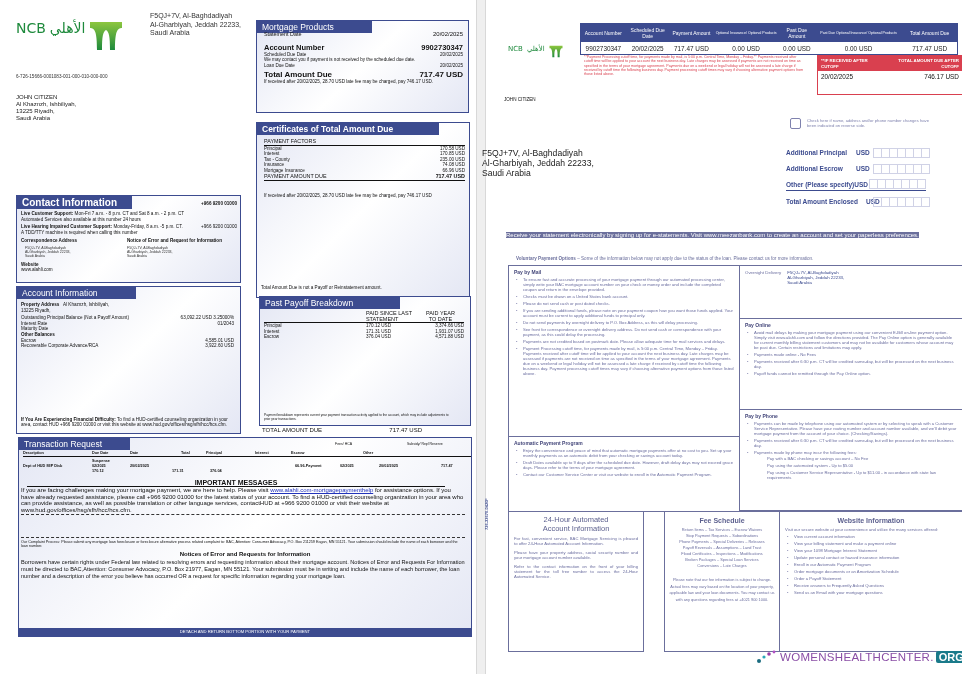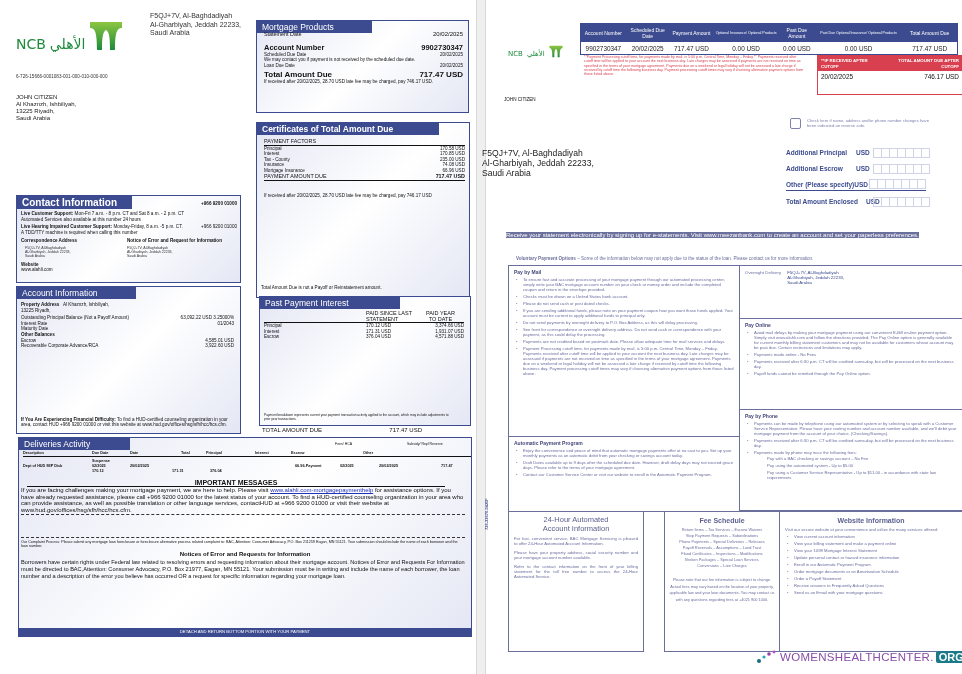--- a/index.html
+++ b/index.html
@@ -13,21 +13,21 @@
 
   .panel { position: absolute; border: 1px solid #3c4b8f; background: linear-gradient(135deg, #e4e7f4 0%, #ffffff 50%, #e4e7f4 100%); }
   .panel-title { position: absolute; left: 0; top: 0; background: #3c4b8f; color: #fff; font-weight: bold; padding: 1px 5px; }
   .t-xs { font-size: 4.6px; line-height: 5.6px; }
   .t-s { font-size: 5.4px; line-height: 6.5px; }
   .t-m { font-size: 7px; line-height: 8.5px; }
   .row { display: flex; justify-content: space-between; }
   .bold { font-weight: bold; }
 
   
-  .logo { display: flex; align-items: flex-end; gap: 4px; }
+  .logo { display: flex; align-items: flex-start; gap: 4px; }
   .logo-text { color: #1e8a3c; font-family: "DejaVu Sans", sans-serif; }
 
   .hdr-cell { color: #fff; text-align: center; font-size: 5px; line-height: 6px; padding: 1px 0; }
   .coupon-val { text-align: center; font-size: 7.5px; }
 
   .opt-box { position: absolute; border: 1px solid #6b6f9c; background: #fff; }
   .opt-text { color: #6a6d9f; }
   .opt-head { color: #44477a; font-weight: bold; font-size: 5px; }
   ul.opt { list-style: none; }
   ul.opt li { position: relative; padding-left: 9px; margin-top: 2px; }
@@ -187,21 +187,21 @@
           <span>Recoverable Corporate Advance/RCA</span>
           <span>3,922.60 USD</span>
         </div>
     </div>
     <div class="abs t-xs" style="left:4px; right:6px; bottom:5px;">
       <span class="bold">If You Are Experiencing Financial Difficulty:</span> <span>To find a HUD-certified counseling organization in your area, contact HUD +966 9200 01000 or visit this website at www.hud.gov/offices/hsg/sfh/hcc/hcs.cfm.</span>
     </div>
   </div>
 
   <div class="panel" style="left:259px; top:296px; width:212px; height:130px;">
-    <div class="panel-title" style="font-size:8.5px; width:140px; font-weight:normal;">Past Payment Interest</div>
+    <div class="panel-title" style="font-size:8.5px; width:140px; font-weight:normal;">Past Payoff Breakdown</div>
     <div class="abs" style="left:4px; top:13px; right:6px;">
       <div style="display:flex; border-bottom:1px solid #111; font-size:5.5px; line-height:6px;">
         <div style="width:104px;"></div>
         <div style="width:52px;">
             <div>PAID SINCE LAST</div>
             <div>STATEMENT</div>
           </div>
         <div style="width:48px; text-align:center;">
             <div>PAID YEAR</div>
             <div>TO DATE</div>
@@ -224,21 +224,21 @@
         </div>
     </div>
     <div class="abs" style="left:4px; right:20px; bottom:4px; font-size:3.2px; line-height:4px;">Payment breakdown represents current year payment transaction activity applied to the account, which may include adjustments to prior year transactions.</div>
   </div>
   <div class="abs row" style="left:262px; top:427px; width:160px; font-size:6px;">
     <span>TOTAL AMOUNT DUE</span>
     <span>717.47 USD</span>
   </div>
 
   <div class="panel" style="left:18px; top:437px; width:454px; height:200px;">
-    <div class="panel-title" style="font-size:8.5px; width:111px; font-weight:normal;">Deliveries Activity</div>
+    <div class="panel-title" style="font-size:8.5px; width:111px; font-weight:normal;">Transaction Request</div>
     <div class="abs" style="left:316px; top:4px; font-size:3.5px;">Fees/ HCA</div>
     <div class="abs" style="left:388px; top:4px; font-size:3.5px;">Subsidy/ Repl Reserve</div>
     <div class="abs" style="left:4px; top:13px; right:0; height:6px; border-bottom:1px solid #111; font-size:3.8px; font-weight:bold;">
       <span class="abs" style="left:0;">Description</span>
       <span class="abs" style="left:69px;">Due Date</span>
       <span class="abs" style="left:107px;">Date</span>
       <span class="abs" style="left:158px;">Total</span>
       <span class="abs" style="left:183px;">Principal</span>
       <span class="abs" style="left:232px;">Interest</span>
       <span class="abs" style="left:268px;">Escrow</span>

